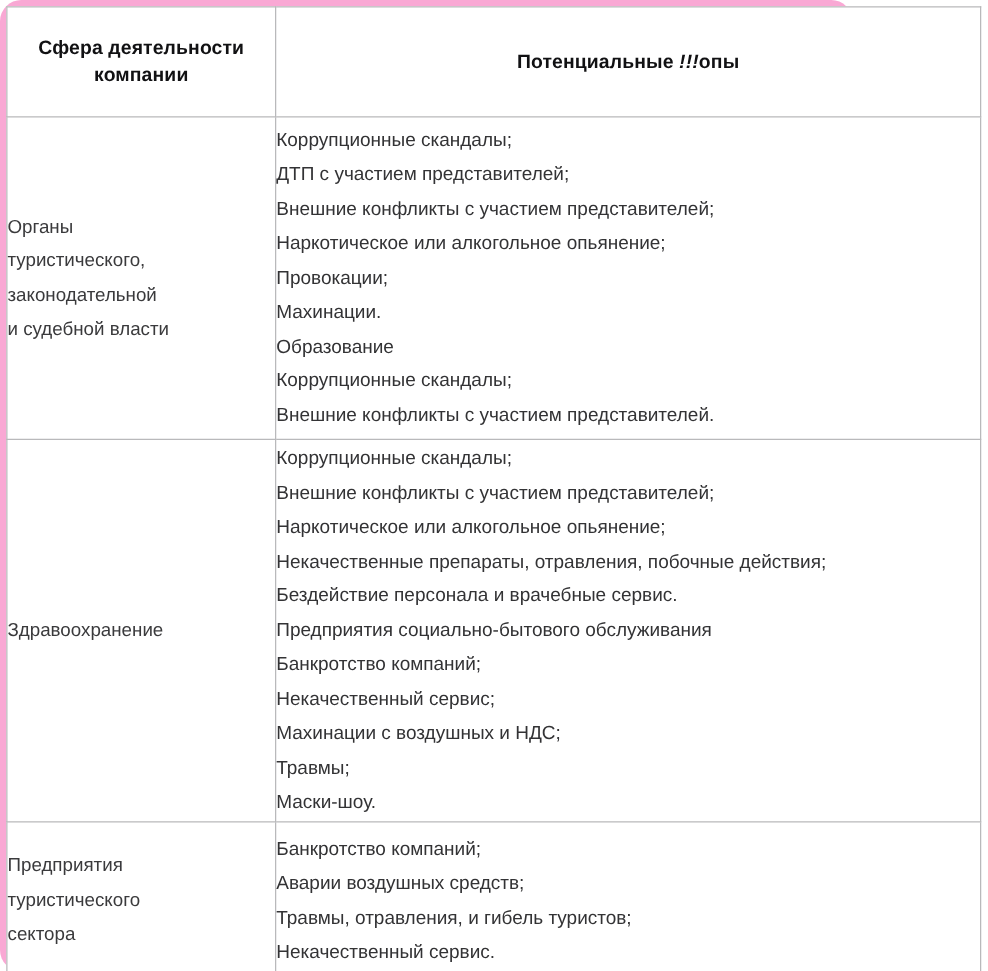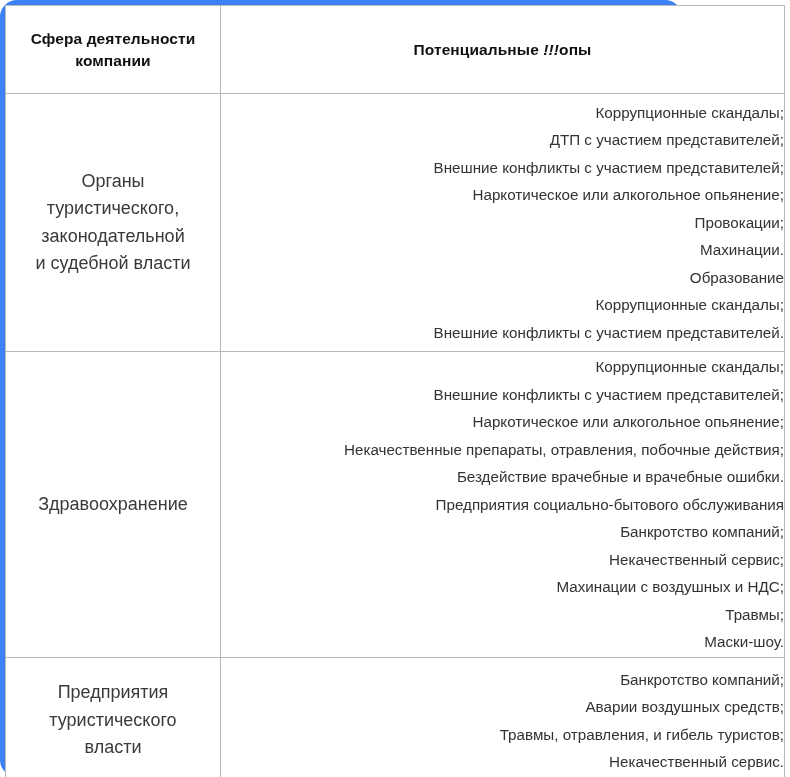--- a/index.html
+++ b/index.html
@@ -13,21 +13,21 @@
     background: #ffffff;
     font-family: "Liberation Sans", "DejaVu Sans", sans-serif;
     color: #231f20;
     overflow: hidden;
   }
 
   #page {
     position: relative;
     width: 682px;
     height: 777px;
-    background: #3b82f6;
+    background: #f9a8d4;
     box-sizing: border-box;
     border-radius: 17px;
   }
 
   table.risk-table {
     position: absolute;
     left: 5px;
     top: 5px;
     width: 779px;
     border-collapse: collapse;
@@ -65,33 +65,33 @@
   th.risks-head {
     padding-left: 14px;
     padding-right: 14px;
   }
   .hdr-line { display: block; white-space: nowrap; }
   .hdr-italic { font-style: italic; }
 
   
   td.sphere-cell {
     padding: 10px 12px 10px 16px;
-    font-size: 18px;
+    font-size: 15px;
     line-height: 27.5px;
     color: #3a3a3c;
     vertical-align: middle;
-    text-align: center;
+    text-align: left;
   }
   td.risks-cell {
     padding: 12px 10px 12px 14px;
     font-size: 15.2px;
     line-height: 27.5px;
     color: #333335;
     vertical-align: middle;
-    text-align: right;
+    text-align: left;
   }
 
   .line {
     display: block;
     white-space: nowrap;
   }
 
   
   tr.row-gov   td { height: 257px; }
   tr.row-health td { height: 305px; }
@@ -144,35 +144,35 @@
 
       <tr class="row-health">
         <td class="sphere-cell">
           <span class="line">Здравоохранение</span>
         </td>
         <td class="risks-cell">
           <span class="line">Коррупционные скандалы;</span>
           <span class="line">Внешние конфликты с участием представителей;</span>
           <span class="line">Наркотическое или алкогольное опьянение;</span>
           <span class="line">Некачественные препараты, отравления, побочные действия;</span>
-          <span class="line">Бездействие врачебные и врачебные ошибки.</span>
+          <span class="line">Бездействие персонала и врачебные сервис.</span>
           <span class="line">Предприятия социально-бытового обслуживания</span>
           <span class="line">Банкротство компаний;</span>
           <span class="line">Некачественный сервис;</span>
           <span class="line">Махинации с воздушных и НДС;</span>
           <span class="line">Травмы;</span>
           <span class="line">Маски-шоу.</span>
         </td>
       </tr>
 
       <tr class="row-tour">
         <td class="sphere-cell">
           <span class="line">Предприятия</span>
           <span class="line">туристического</span>
-          <span class="line">власти</span>
+          <span class="line">сектора</span>
         </td>
         <td class="risks-cell">
           <span class="line">Банкротство компаний;</span>
           <span class="line">Аварии воздушных средств;</span>
           <span class="line">Травмы, отравления, и гибель туристов;</span>
           <span class="line">Некачественный сервис.</span>
         </td>
       </tr>
 
     </tbody>

